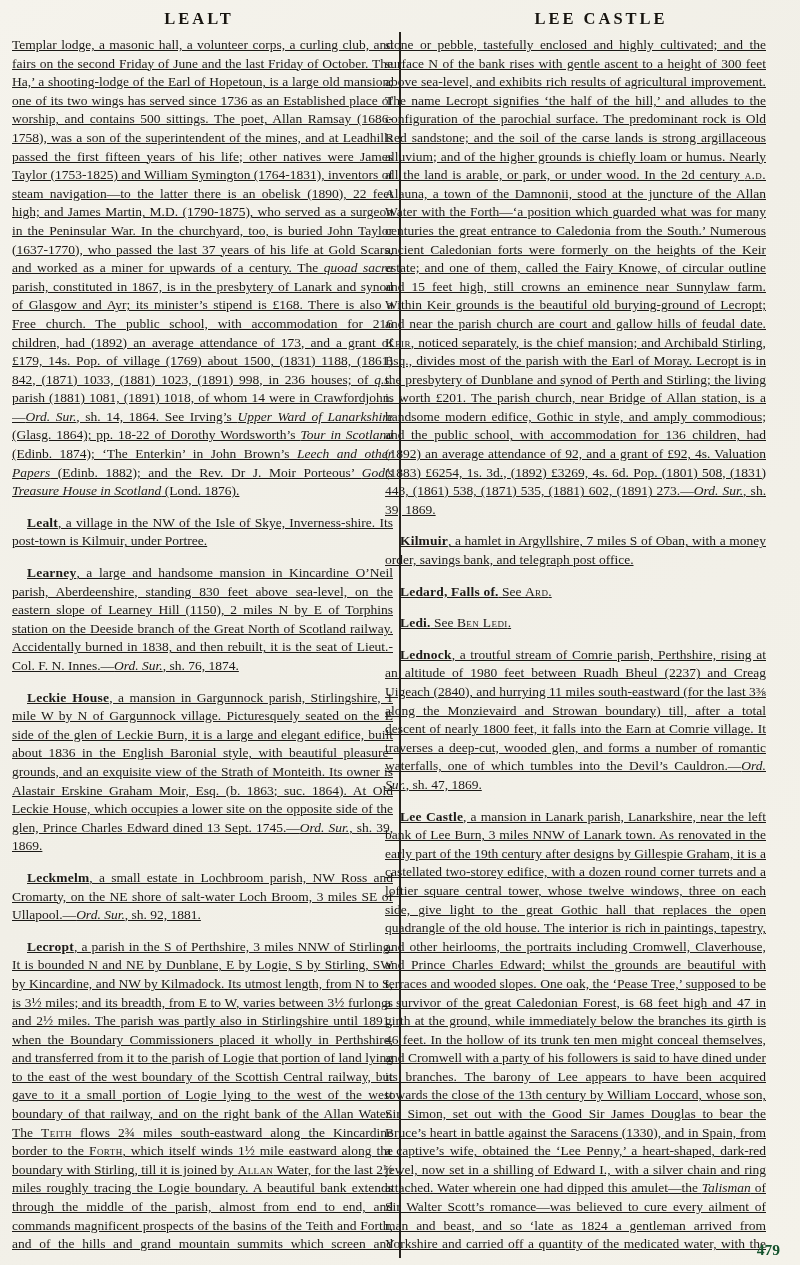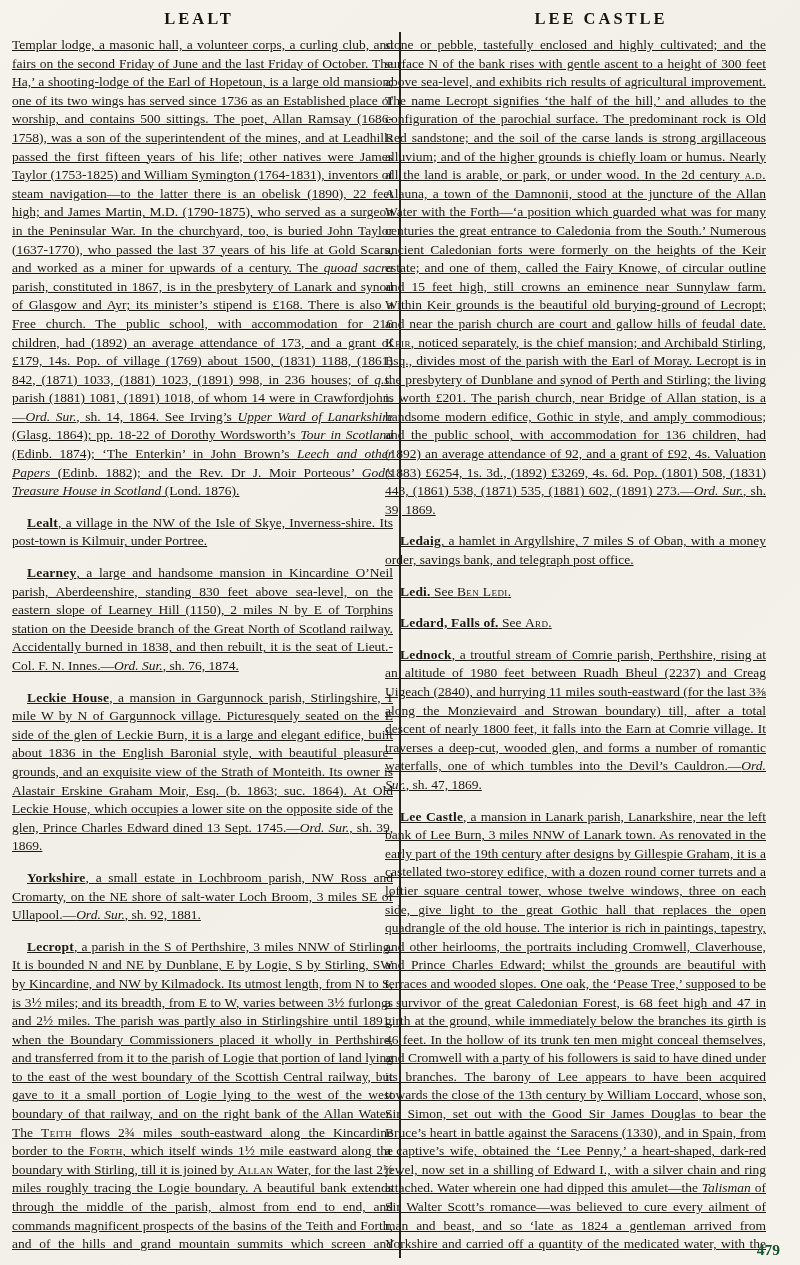--- a/index.html
+++ b/index.html
@@ -60,26 +60,26 @@
 
 <div class="running-head" id="head-right">LEE CASTLE</div>
 
 <div class="col-divider"></div>
 
 <div class="column" id="col-left">
     <p class="para">Templar lodge, a masonic hall, a volunteer corps, a curling club, and fairs on the second Friday of June and the last Friday of October.  The Ha,’ a shooting-lodge of the Earl of Hopetoun, is a large old mansion;  one of its two wings has served since 1736 as an Established place of worship, and contains 500 sittings.  The poet, Allan Ramsay (1686-1758), was a son of the superintendent of the mines, and at Leadhills passed the first fifteen years of his life;  other natives were James Taylor (1753-1825) and William Symington (1764-1831), inventors of steam navigation—to the latter there is an obelisk (1890), 22 feet high; and James Martin, M.D. (1790-1875), who served as a surgeon in the Peninsular War.  In the churchyard, too, is buried John Taylor (1637-1770), who passed the last 37 years of his life at Gold Scars, and worked as a miner for upwards of a century.  The <i>quoad sacra</i> parish, constituted in 1867, is in the presbytery of Lanark and synod of Glasgow and Ayr; its minister’s stipend is £168.  There is also a Free church.  The public school, with accommodation for 216 children, had (1892) an average attendance of 173, and a grant of £179, 14s.  Pop. of village (1769) about 1500, (1831) 1188, (1861) 842, (1871) 1033, (1881) 1023, (1891) 998, in 236 houses; of <i>q.s.</i> parish (1881) 1081, (1891) 1018, of whom 14 were in Crawfordjohn.—<i>Ord. Sur.</i>, sh. 14, 1864.  See Irving’s <i>Upper Ward of Lanarkshire</i> (Glasg. 1864); pp. 18-22 of Dorothy Wordsworth’s <i>Tour in Scotland</i> (Edinb. 1874); ‘The Enterkin’ in John Brown’s <i>Leech and other Papers</i> (Edinb. 1882); and the Rev. Dr J. Moir Porteous’ <i>God’s Treasure House in Scotland</i> (Lond. 1876).</p>
     <p class="para indent"><b>Lealt</b>, a village in the NW of the Isle of Skye, Inverness-shire.  Its post-town is Kilmuir, under Portree.</p>
     <p class="para indent"><b>Learney</b>, a large and handsome mansion in Kincardine O’Neil parish, Aberdeenshire, standing 830 feet above sea-level, on the eastern slope of Learney Hill (1150), 2 miles N by E of Torphins station on the Deeside branch of the Great North of Scotland railway.  Accidentally burned in 1838, and then rebuilt, it is the seat of Lieut.-Col. F. N. Innes.—<i>Ord. Sur.</i>, sh. 76, 1874.</p>
     <p class="para indent"><b>Leckie House</b>, a mansion in Gargunnock parish, Stirlingshire, 1 mile W by N of Gargunnock village. Picturesquely seated on the E side of the glen of Leckie Burn, it is a large and elegant edifice, built about 1836 in the English Baronial style, with beautiful pleasure-grounds, and an exquisite view of the Strath of Monteith.  Its owner is Alastair Erskine Graham Moir, Esq. (b. 1863; suc. 1864).  At Old Leckie House, which occupies a lower site on the opposite side of the glen, Prince Charles Edward dined 13 Sept. 1745.—<i>Ord. Sur.</i>, sh. 39, 1869.</p>
-    <p class="para indent"><b>Yorkshire</b>, a small estate in Lochbroom parish, NW Ross and Cromarty, on the NE shore of salt-water Loch Broom, 3 miles SE of Ullapool.—<i>Ord. Sur.</i>, sh. 92, 1881.</p>
+    <p class="para indent"><b>Leckmelm</b>, a small estate in Lochbroom parish, NW Ross and Cromarty, on the NE shore of salt-water Loch Broom, 3 miles SE of Ullapool.—<i>Ord. Sur.</i>, sh. 92, 1881.</p>
     <p class="para indent"><b>Lecropt</b>, a parish in the S of Perthshire, 3 miles NNW of Stirling.  It is bounded N and NE by Dunblane, E by Logie, S by Stirling, SW by Kincardine, and NW by Kilmadock.  Its utmost length, from N to S, is 3½ miles; and its breadth, from E to W, varies between 3½ furlongs and 2½ miles.  The parish was partly also in Stirlingshire until 1891, when the Boundary Commissioners placed it wholly in Perthshire, and transferred from it to the parish of Logie that portion of land lying to the east of the west boundary of the Scottish Central railway, but gave to it a small portion of Logie lying to the west of the west boundary of that railway, and on the right bank of the Allan Water.  The <sc>Teith</sc> flows 2¾ miles south-eastward along the Kincardine border to the <sc>Forth</sc>, which itself winds 1½ mile eastward along the boundary with Stirling, till it is joined by <sc>Allan</sc> Water, for the last 2½ miles roughly tracing the Logie boundary.  A beautiful bank extends through the middle of the parish, almost from end to end, and commands magnificent prospects of the basins of the Teith and Forth, and of the hills and grand mountain summits which screen and encincture them.  The surface all S of that bank is rich carse land, without a single</p>
   </div>
 
 <div class="column" id="col-right">
     <p class="para">stone or pebble, tastefully enclosed and highly cultivated; and the surface N of the bank rises with gentle ascent to a height of 300 feet above sea-level, and exhibits rich results of agricultural improvement.  The name Lecropt signifies ‘the half of the hill,’ and alludes to the configuration of the parochial surface.  The predominant rock is Old Red sandstone; and the soil of the carse lands is strong argillaceous alluvium; and of the higher grounds is chiefly loam or humus.  Nearly all the land is arable, or park, or under wood.  In the 2d century <sc>a.d.</sc> Alauna, a town of the Damnonii, stood at the juncture of the Allan Water with the Forth—‘a position which guarded what was for many centuries the great entrance to Caledonia from the South.’  Numerous ancient Caledonian forts were formerly on the heights of the Keir estate; and one of them, called the Fairy Knowe, of circular outline and 15 feet high, still crowns an eminence near Sunnylaw farm.  Within Keir grounds is the beautiful old burying-ground of Lecropt; and near the parish church are court and gallow hills of feudal date.  <sc>Keir</sc>, noticed separately, is the chief mansion; and Archibald Stirling, Esq., divides most of the parish with the Earl of Moray.  Lecropt is in the presbytery of Dunblane and synod of Perth and Stirling; the living is worth £201.  The parish church, near Bridge of Allan station, is a handsome modern edifice, Gothic in style, and amply commodious; and the public school, with accommodation for 136 children, had (1892) an average attendance of 92, and a grant of £92, 4s. Valuation (1883) £6254, 1s. 3d., (1892) £3269, 4s. 6d. Pop. (1801) 508, (1831) 443, (1861) 538, (1871) 535, (1881) 602, (1891) 273.—<i>Ord. Sur.</i>, sh. 39, 1869.</p>
-    <p class="para indent"><b>Ledaig</b>, a hamlet in Argyllshire, 7 miles S of Oban, with a money order, savings bank, and telegraph post office.</p>
+    <p class="para indent"><b>Kilmuir</b>, a hamlet in Argyllshire, 7 miles S of Oban, with a money order, savings bank, and telegraph post office.</p>
+    <p class="para indent"><b>Ledard, Falls of.</b>  See <sc>Ard</sc>.</p>
     <p class="para indent"><b>Ledi.</b>  See <sc>Ben Ledi</sc>.</p>
-    <p class="para indent"><b>Ledard, Falls of.</b>  See <sc>Ard</sc>.</p>
     <p class="para indent"><b>Lednock</b>, a troutful stream of Comrie parish, Perthshire, rising at an altitude of 1980 feet between Ruadh Bheul (2237) and Creag Uigeach (2840), and hurrying 11 miles south-eastward (for the last 3⅜ along the Monzievaird and Strowan boundary) till, after a total descent of nearly 1800 feet, it falls into the Earn at Comrie village.  It traverses a deep-cut, wooded glen, and forms a number of romantic waterfalls, one of which tumbles into the Devil’s Cauldron.—<i>Ord. Sur.</i>, sh. 47, 1869.</p>
     <p class="para indent"><b>Lee Castle</b>, a mansion in Lanark parish, Lanarkshire, near the left bank of Lee Burn, 3 miles NNW of Lanark town.  As renovated in the early part of the 19th century after designs by Gillespie Graham, it is a castellated two-storey edifice, with a dozen round corner turrets and a loftier square central tower, whose twelve windows, three on each side, give light to the great Gothic hall that replaces the open quadrangle of the old house. The interior is rich in paintings, tapestry, and other heirlooms, the portraits including Cromwell, Claverhouse, and Prince Charles Edward; whilst the grounds are beautiful with terraces and wooded slopes.  One oak, the ‘Pease Tree,’ supposed to be a survivor of the great Caledonian Forest, is 68 feet high and 47 in girth at the ground, while immediately below the branches its girth is 46 feet.  In the hollow of its trunk ten men might conceal themselves, and Cromwell with a party of his followers is said to have dined under its branches.  The barony of Lee appears to have been acquired towards the close of the 13th century by William Loccard, whose son, Sir Simon, set out with the Good Sir James Douglas to bear the Bruce’s heart in battle against the Saracens (1330), and in Spain, from a captive’s wife, obtained the ‘Lee Penny,’ a heart-shaped, dark-red jewel, now set in a shilling of Edward I., with a silver chain and ring attached.  Water wherein one had dipped this amulet—the <i>Talisman</i> of Sir Walter Scott’s romance—was believed to cure every ailment of man and beast, and so ‘late as 1824 a gentleman arrived from Yorkshire and carried off a quantity of the medicated water, with the view of curing his cattle, which had been bitten by a mad dog.’  Among</p>
   </div>
 
 <div class="page-number">479</div>
 
 </body></html>

